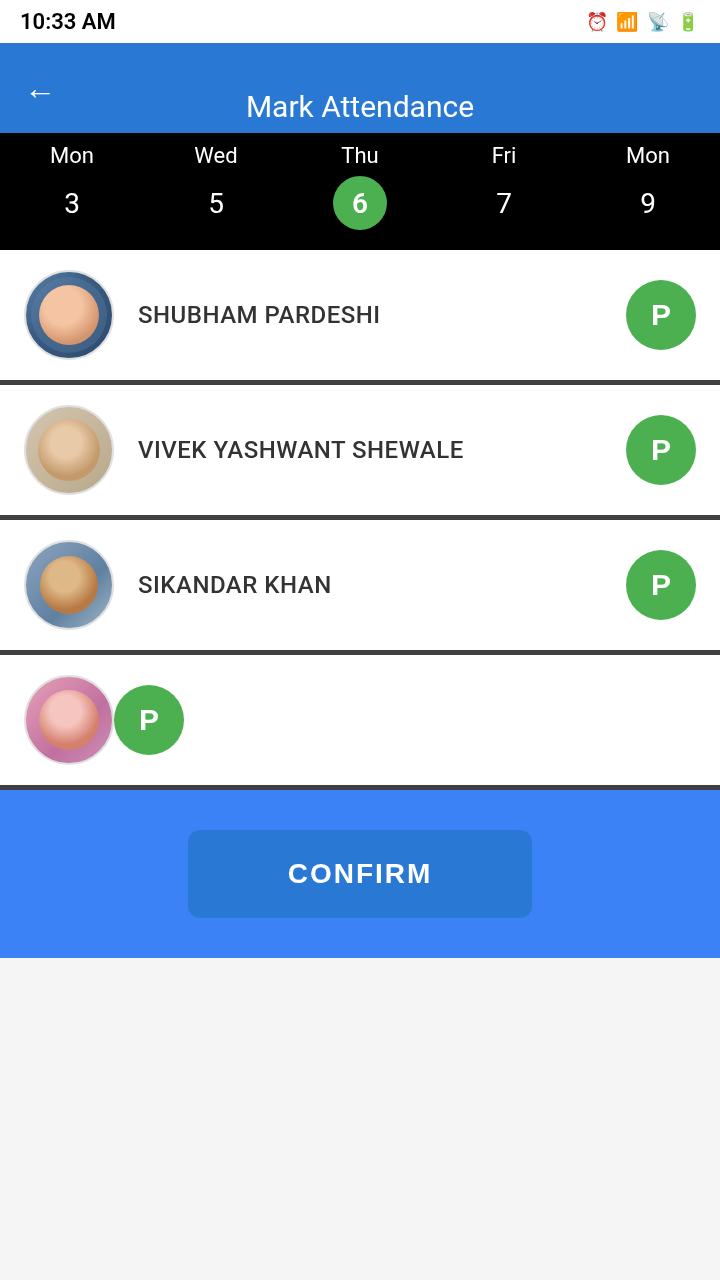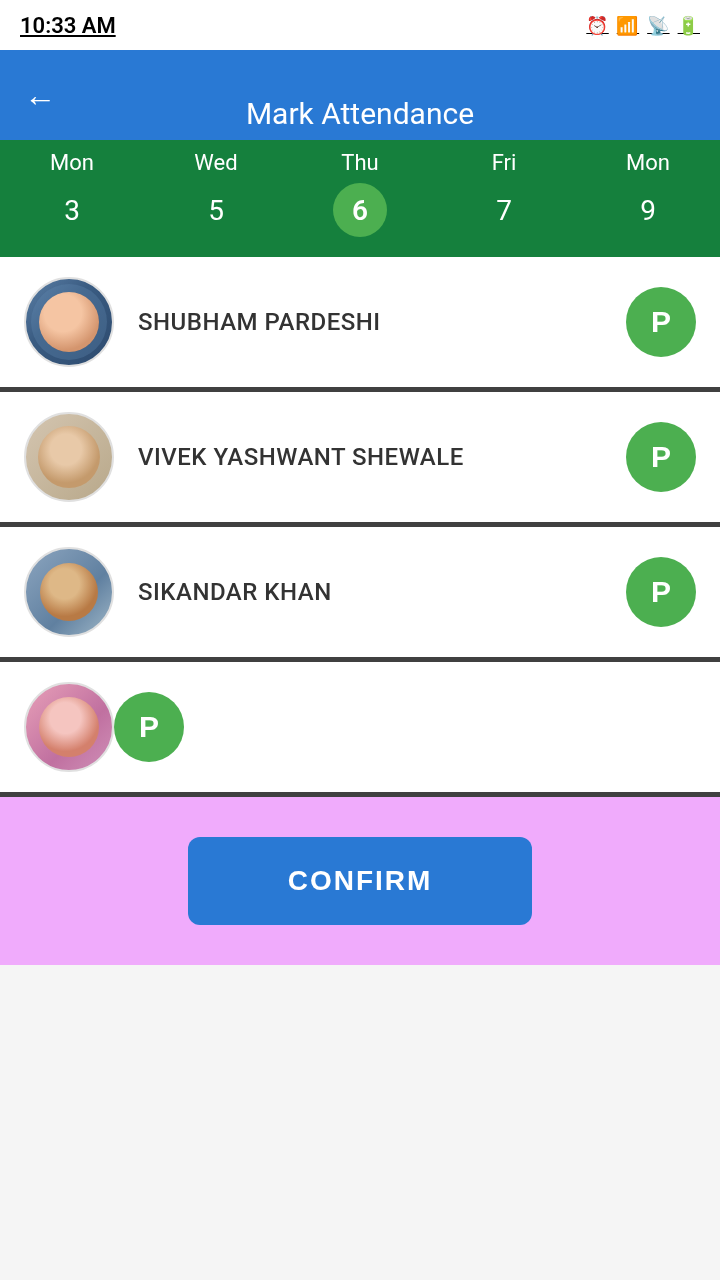--- a/index.html
+++ b/index.html
@@ -8,26 +8,25 @@
       width: 720px;
       min-height: 1280px;
       background: #f5f5f5;
       font-family: 'Roboto', Arial, sans-serif;
       overflow-x: hidden;
     }
 
     
     .status-bar {
       background: #ffffff;
-      height: 50px;
+      height: 43px;
       display: flex;
       align-items: center;
       justify-content: space-between;
       padding: 0 20px;
-      text-decoration: underline;
     }
     .status-time {
       font-size: 22px;
       font-weight: 600;
       color: #000;
     }
     .status-icons {
       display: flex;
       align-items: center;
       gap: 8px;
@@ -57,21 +56,21 @@
       font-size: 30px;
       font-weight: 400;
       flex: 1;
       text-align: center;
       margin-right: 52px;
       margin-top: 36px;
     }
 
     
     .calendar-row {
-      background: #15803d;
+      background: #000000;
       display: flex;
       justify-content: space-around;
       padding: 10px 0 20px;
     }
     .calendar-day {
       display: flex;
       flex-direction: column;
       align-items: center;
       gap: 8px;
       flex: 1;
@@ -187,21 +186,21 @@
       display: flex;
       align-items: center;
       justify-content: center;
       cursor: pointer;
       border: none;
       flex-shrink: 0;
     }
 
     
     .confirm-section {
-      background: #f0abfc;
+      background: #3b82f6;
       display: flex;
       justify-content: center;
       padding: 40px 0;
     }
     .confirm-btn {
       background: #2979d4;
       color: #fff;
       font-size: 28px;
       font-weight: 600;
       letter-spacing: 2px;

